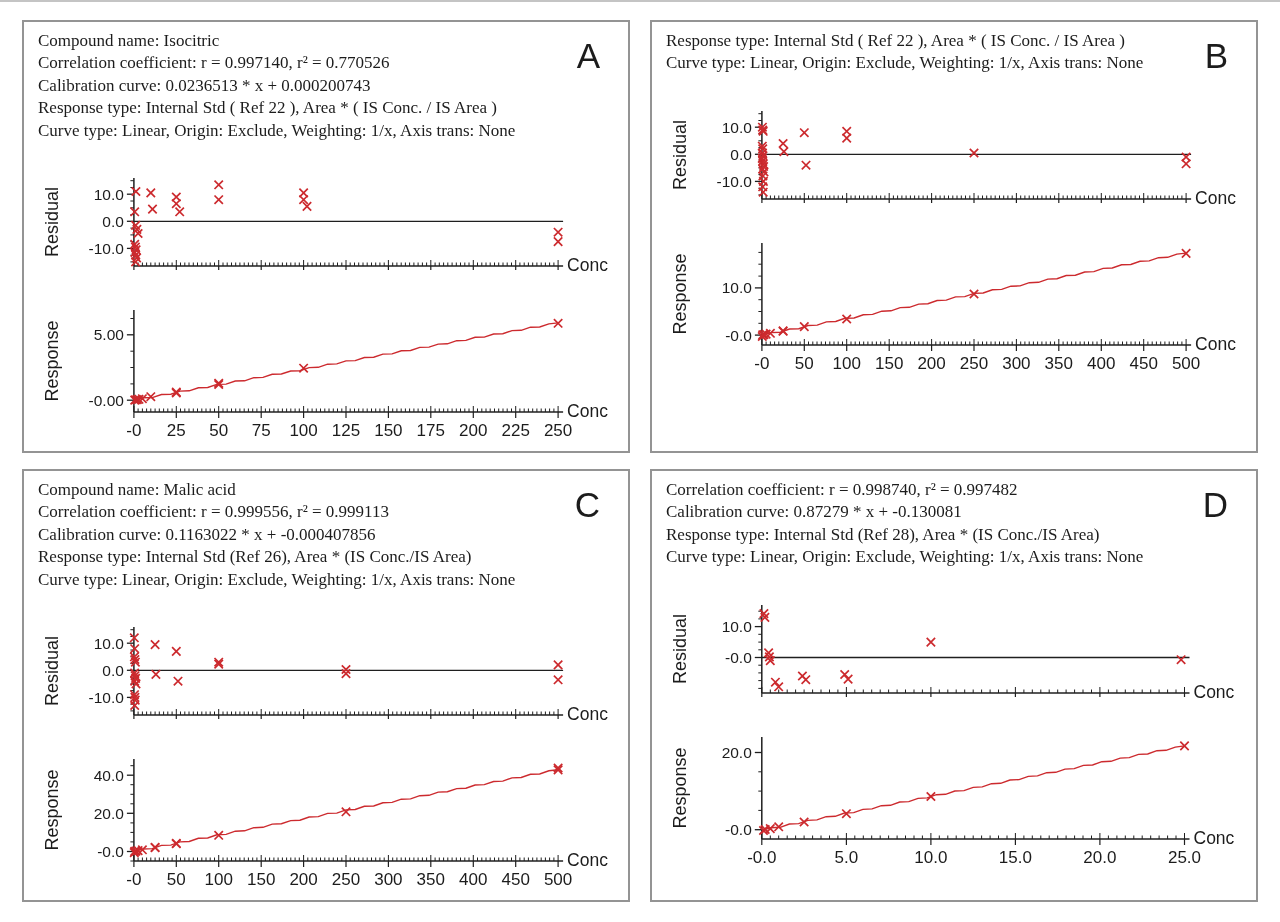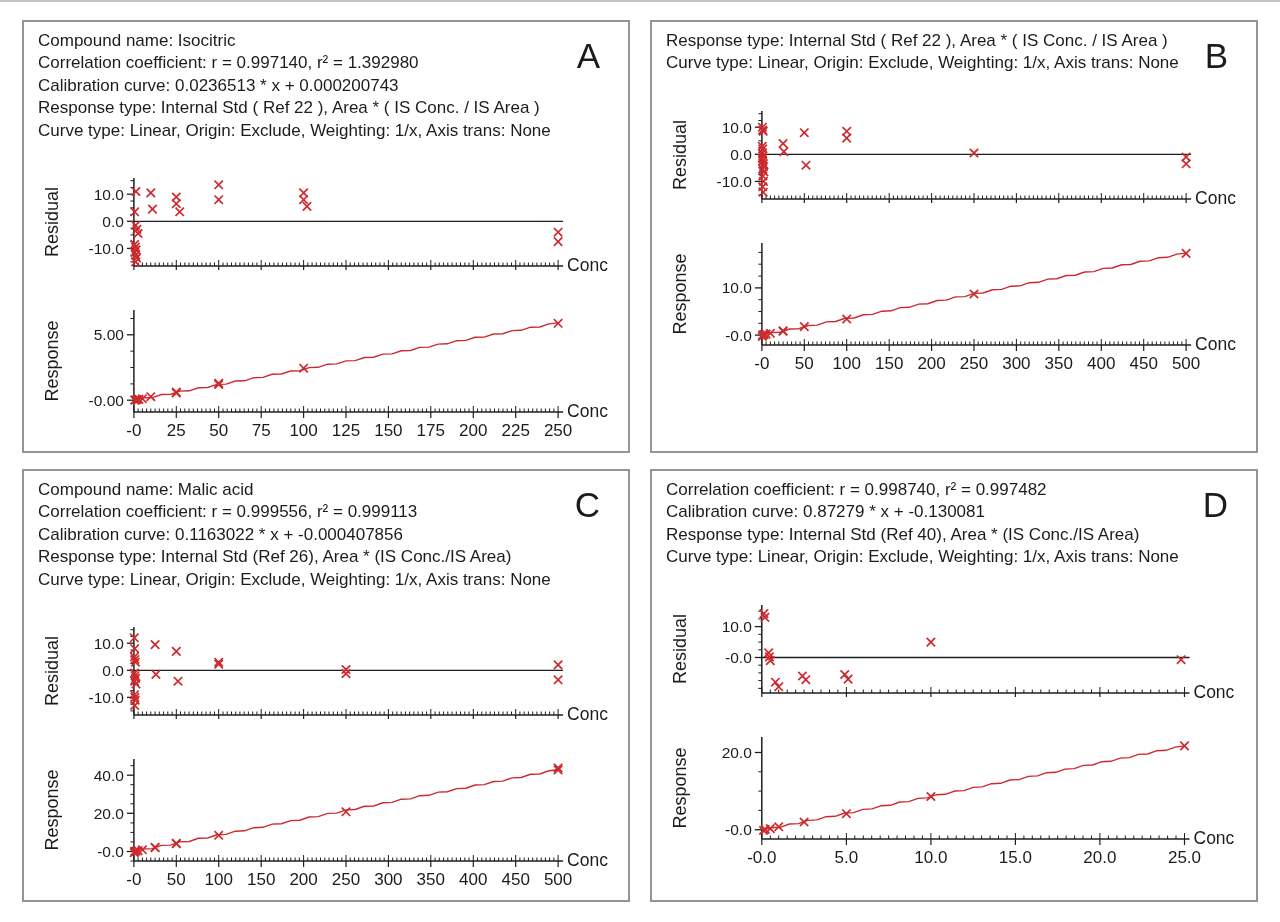--- a/index.html
+++ b/index.html
@@ -2,38 +2,38 @@
 <html><head>
 <meta charset="utf-8">
 <style>
   html,body{margin:0;padding:0;background:#ffffff;}
   body{width:1280px;height:922px;font-family:"Liberation Sans",sans-serif;color:#1c1c1c;overflow:hidden;}
   .top-rule{height:2px;background:#c4c4c4;width:100%;}
   .grid{display:grid;grid-template-columns:repeat(2,1fr);grid-template-rows:repeat(2,1fr);
         gap:16px 20px;padding:18px 22px 20px;box-sizing:border-box;height:920px;}
   .panel{position:relative;border:2px solid #949494;background:#ffffff;
          padding:8px 0 0 14px;box-sizing:border-box;overflow:hidden;}
-  .hdr .hline{font-size:17px;line-height:22.4px;white-space:nowrap;color:#1c1c1c;}
+  .hdr .hline{font-size:17px;line-height:22.4px;white-space:nowrap;color:#1c1c1c;font-family:Liberation Serif, serif;}
   .letter{position:absolute;top:16px;right:28px;font-size:35px;line-height:1;color:#1c1c1c;}
   svg.chart{display:block;}
   svg.chart.residual{margin-top:30px;}
   svg.chart.response{margin-top:22px;}
   svg text{font-family:"Liberation Sans",sans-serif;}
 </style>
 </head>
 <body>
 
 <div class="top-rule"></div>
 
 <div class="grid">
 
   <section class="panel">
     <div class="hdr">
       <div class="hline">Compound name: Isocitric</div>
-      <div class="hline">Correlation coefficient: r = 0.997140, r² = 1.392980</div>
+      <div class="hline">Correlation coefficient: r = 0.997140, r² = 0.770526</div>
       <div class="hline">Calibration curve: 0.0236513 * x + 0.000200743</div>
       <div class="hline">Response type: Internal Std ( Ref 22 ), Area * ( IS Conc. / IS Area )</div>
       <div class="hline">Curve type: Linear, Origin: Exclude, Weighting: 1/x, Axis trans: None</div>
     </div>
     <div class="letter">A</div>
     <svg class="chart residual" width="588" height="110">
         <g>
           <line x1="95.9" y1="6" x2="95.9" y2="94" stroke="#1f1f1f" stroke-width="1.5"></line>
           <line x1="95.9" y1="94" x2="525.1" y2="94" stroke="#1f1f1f" stroke-width="1.5"></line>
         </g>
@@ -1047,21 +1047,21 @@
           <text x="529.1" y="113" font-size="17.5" fill="#1c1c1c">Conc</text>
           <text x="20" y="57" font-size="18" fill="#1c1c1c" text-anchor="middle" transform="rotate(-90 20 57)">Response</text>
         </g>
       </svg>
   </section>
 
   <section class="panel">
     <div class="hdr">
       <div class="hline">Correlation coefficient: r = 0.998740, r² = 0.997482</div>
       <div class="hline">Calibration curve: 0.87279 * x + -0.130081</div>
-      <div class="hline">Response type: Internal Std (Ref 40), Area * (IS Conc./IS Area)</div>
+      <div class="hline">Response type: Internal Std (Ref 28), Area * (IS Conc./IS Area)</div>
       <div class="hline">Curve type: Linear, Origin: Exclude, Weighting: 1/x, Axis trans: None</div>
     </div>
     <div class="letter">D</div>
     <svg class="chart residual" width="588" height="110">
         <g>
           <line x1="95.8" y1="6" x2="95.8" y2="94" stroke="#1f1f1f" stroke-width="1.5"></line>
           <line x1="95.8" y1="94" x2="523.5" y2="94" stroke="#1f1f1f" stroke-width="1.5"></line>
         </g>
         <g>
           <line x1="95.8" y1="94" x2="95.8" y2="88" stroke="#1f1f1f" stroke-width="1"></line>

